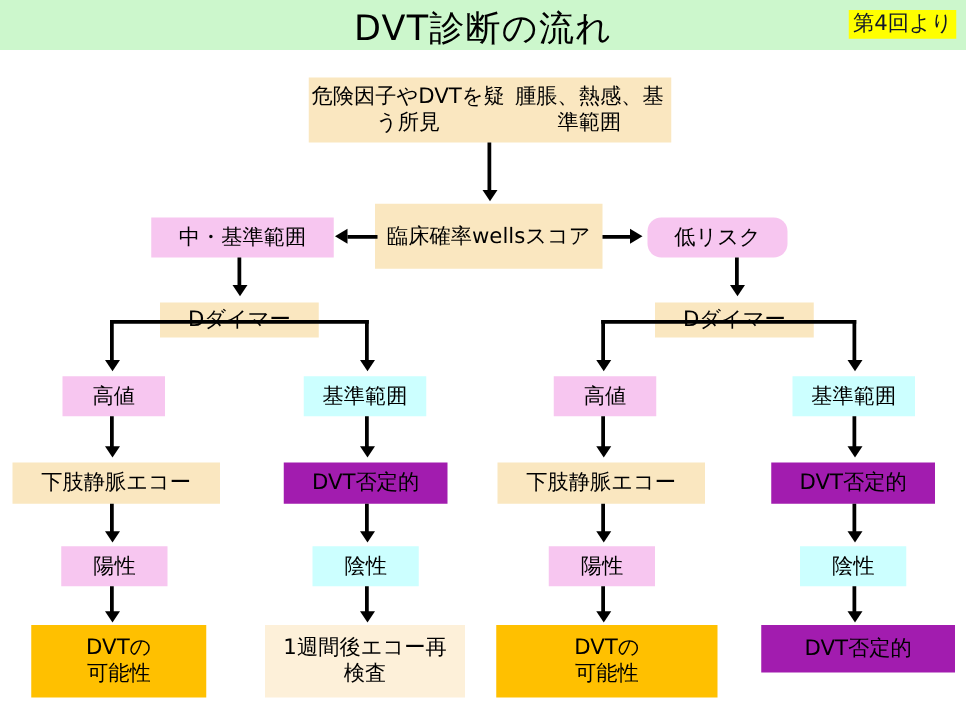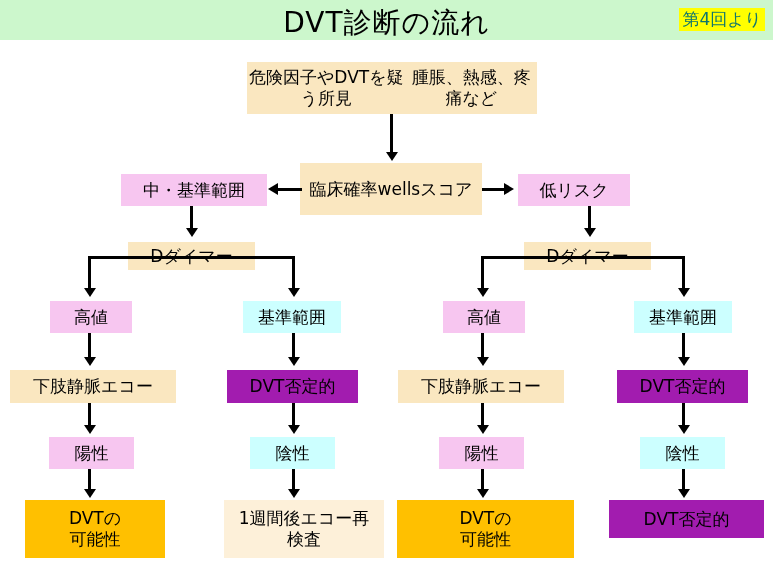--- a/index.html
+++ b/index.html
@@ -15,39 +15,39 @@
   .banner{
     position:absolute;left:0;top:0;width:773px;height:40px;
     background:#ccf7cc;
   }
   .banner-title{
     position:absolute;left:0;top:4px;width:773px;
     text-align:center;font-size:28px;color:#000;letter-spacing:1px;
   }
   .badge{
     position:absolute;right:8px;top:8px;
-    background:#ffff00;color:#0f766e;font-size:17px;
+    background:#ffff00;color:#0f172a;font-size:17px;
     padding:1px 3px;line-height:1.25;
   }
 
   .subtitle{
     position:absolute;left:16px;top:58px;
     font-size:19px;color:#000;white-space:nowrap;
   }
 
   
   .node{
     position:absolute;
     display:flex;align-items:center;justify-content:center;
     text-align:center;color:#000;
     font-size:17px;line-height:1.22;
     box-sizing:border-box;
   }
   .beige   {background:#fae7c0;}
-  .beige2  {background:#fdf0d9;margin-left:12px;}
+  .beige2  {background:#fdf0d9;}
   .pink    {background:#f7c6f0;}
   .cyan    {background:#ccffff;justify-content:center;}
   .gray    {background:#a21caf;}
   .orange  {background:#ffc000;}
 
   
   .vline{position:absolute;background:#000;width:3px;}
   .hline{position:absolute;background:#000;height:3px;}
 
   .arrow-down{
@@ -75,41 +75,41 @@
 <div id="stage">
 
   <div class="banner">
     <div class="banner-title">DVT診断の流れ</div>
     <div class="badge">第4回より</div>
   </div>
 
 
   <div class="node beige" style="left:247px;top:62px;width:290px;height:52px;">
     <span>危険因子やDVTを疑う所見</span>
-    <span>腫脹、熱感、疼痛など</span>
+    <span>腫脹、熱感、基準範囲</span>
   </div>
 
   <div class="vline" style="left:390px;top:114px;height:40px;"></div>
   <div class="arrow-down" style="left:386px;top:152px;"></div>
 
   <div class="node beige" style="left:300px;top:163px;width:182px;height:52px;">
     <span>臨床確率</span>
     <span>wellsスコア</span>
   </div>
 
   <div class="hline" style="left:278px;top:188px;width:24px;"></div>
   <div class="arrow-left" style="left:268px;top:183px;"></div>
 
   <div class="hline" style="left:482px;top:188px;width:22px;"></div>
   <div class="arrow-right" style="left:504px;top:183px;"></div>
 
   <div class="node pink" style="left:121px;top:174px;width:146px;height:32px;">
     <span>中・基準範囲</span>
   </div>
-  <div class="node pink" style="left:518px;top:174px;width:112px;height:32px;">
+  <div class="node pink" style="left:518px;top:174px;width:112px;height:32px;border-radius:11px;">
     <span>低リスク</span>
   </div>
 
   <div class="vline" style="left:190px;top:206px;height:24px;"></div>
   <div class="arrow-down" style="left:186px;top:228px;"></div>
   <div class="vline" style="left:588px;top:206px;height:24px;"></div>
   <div class="arrow-down" style="left:584px;top:228px;"></div>
 
   <div class="node beige" style="left:128px;top:242px;width:127px;height:28px;">
     <span>Dダイマー</span>

